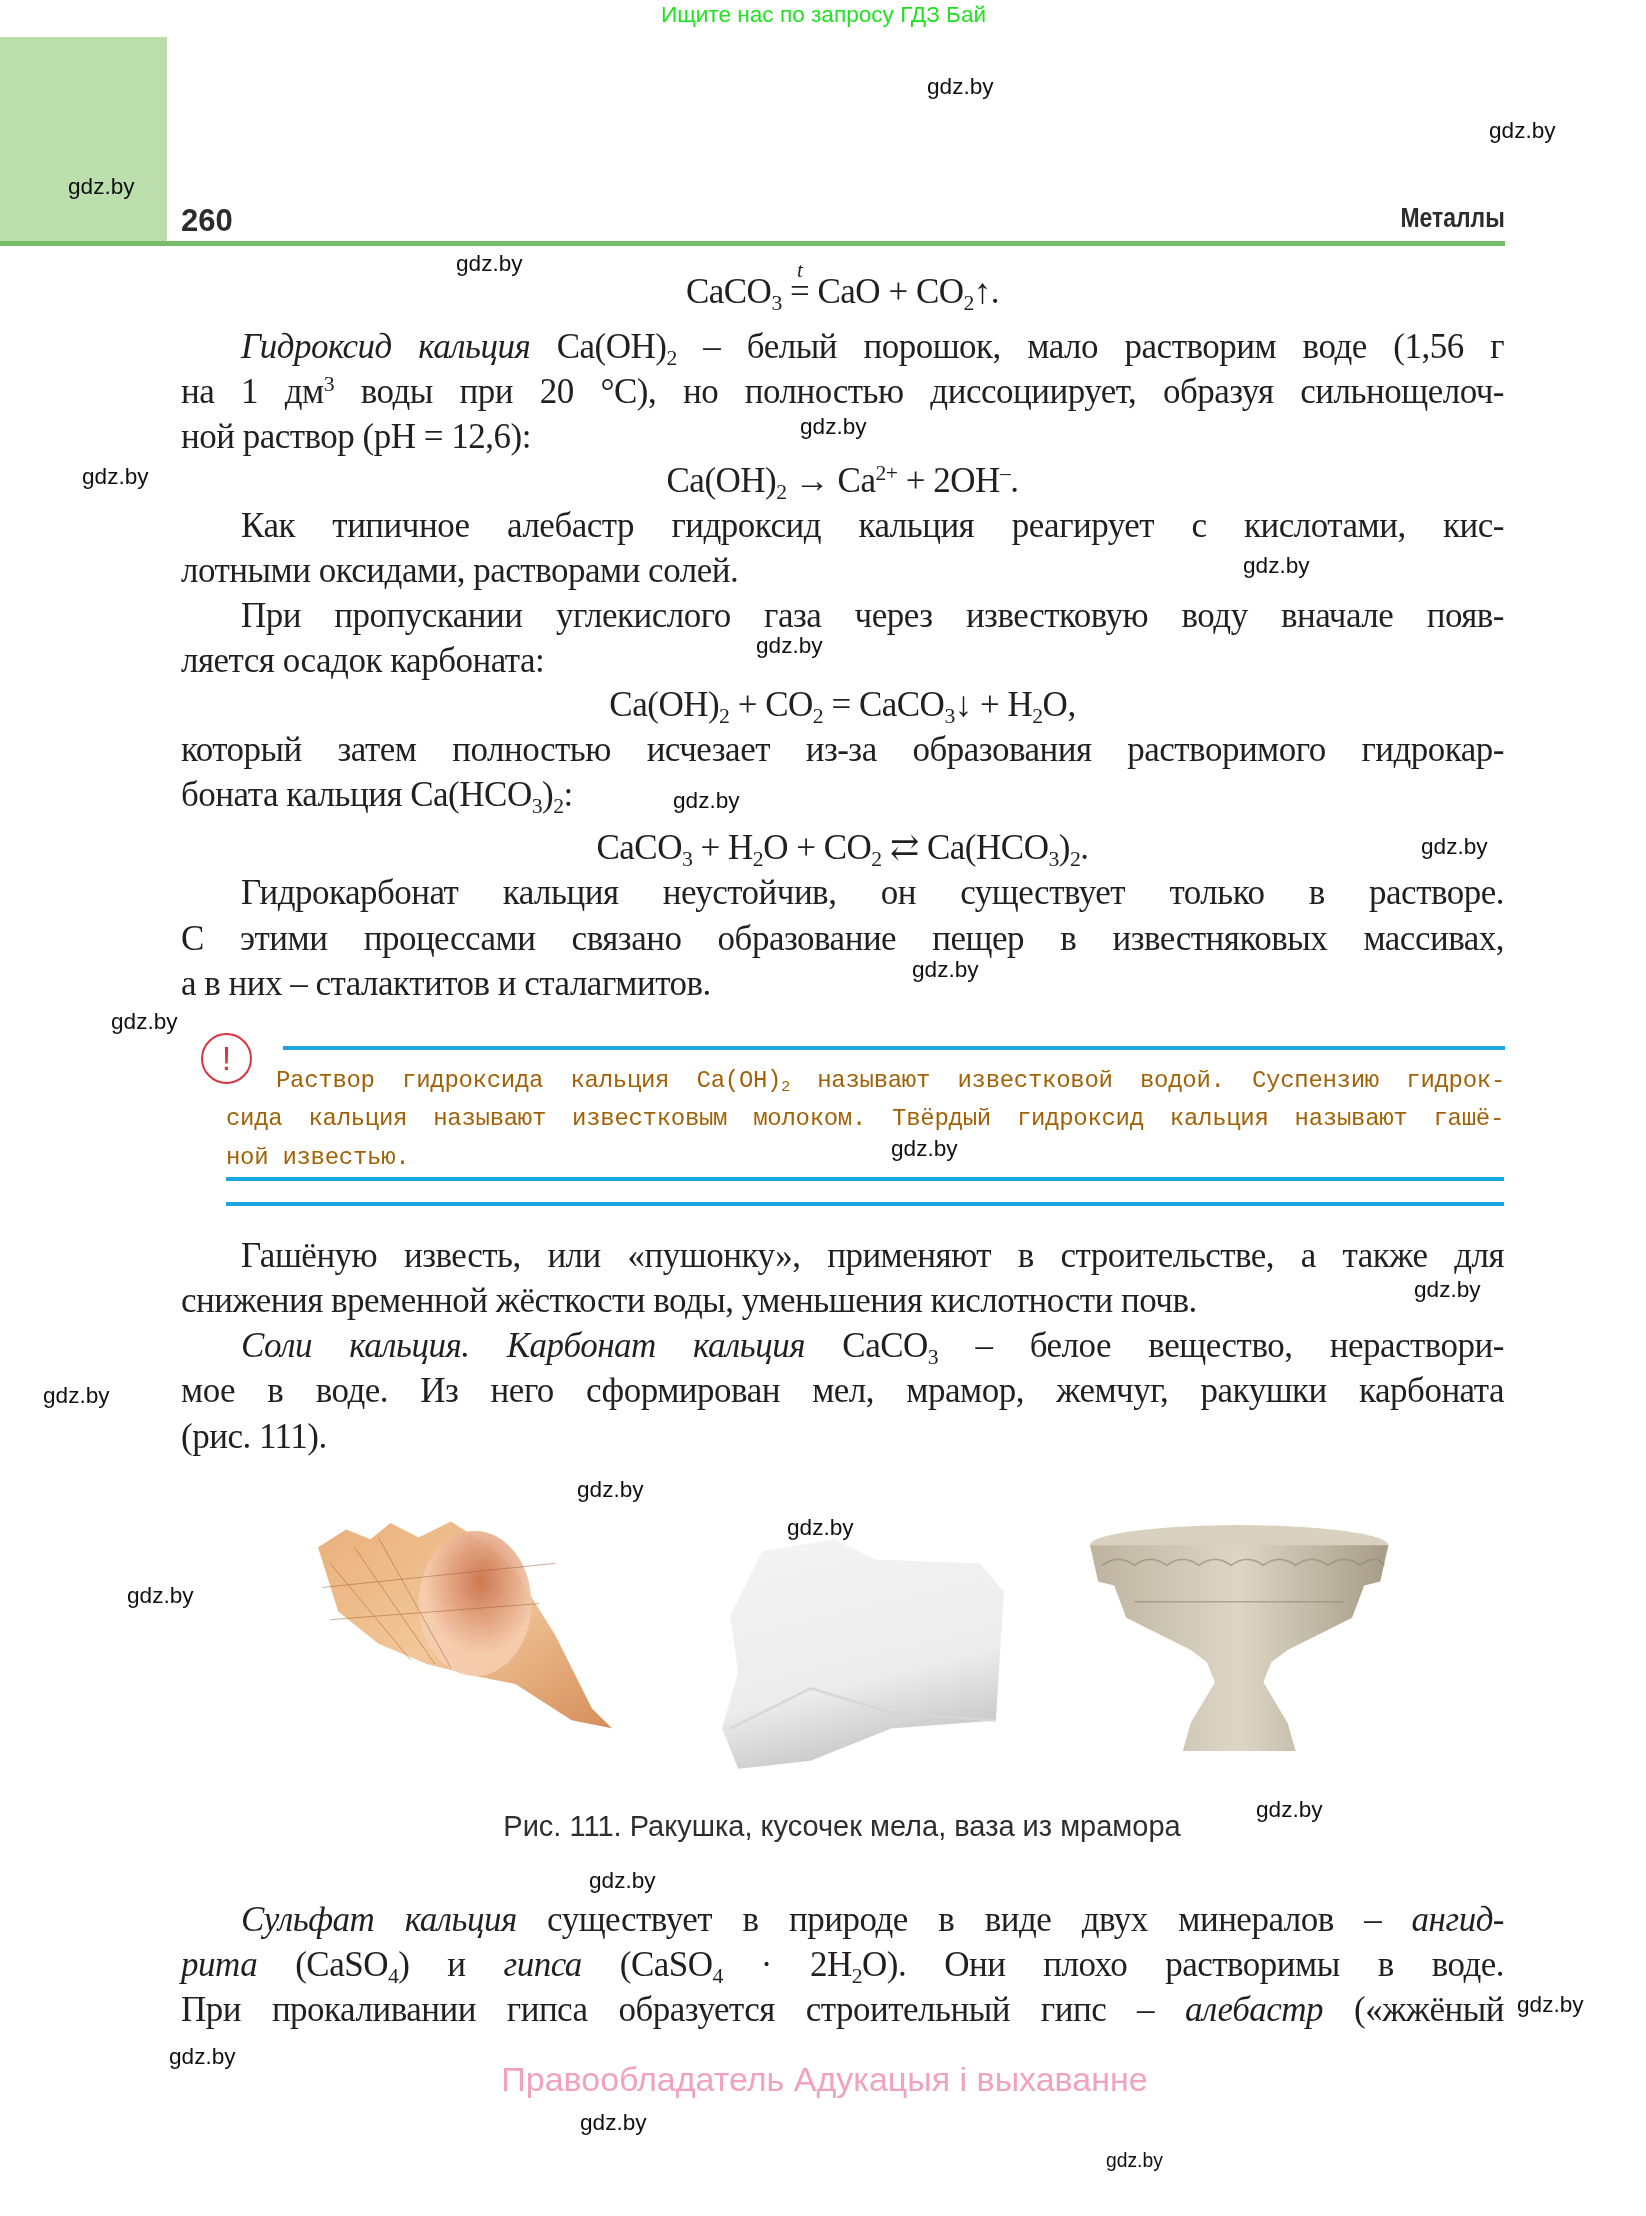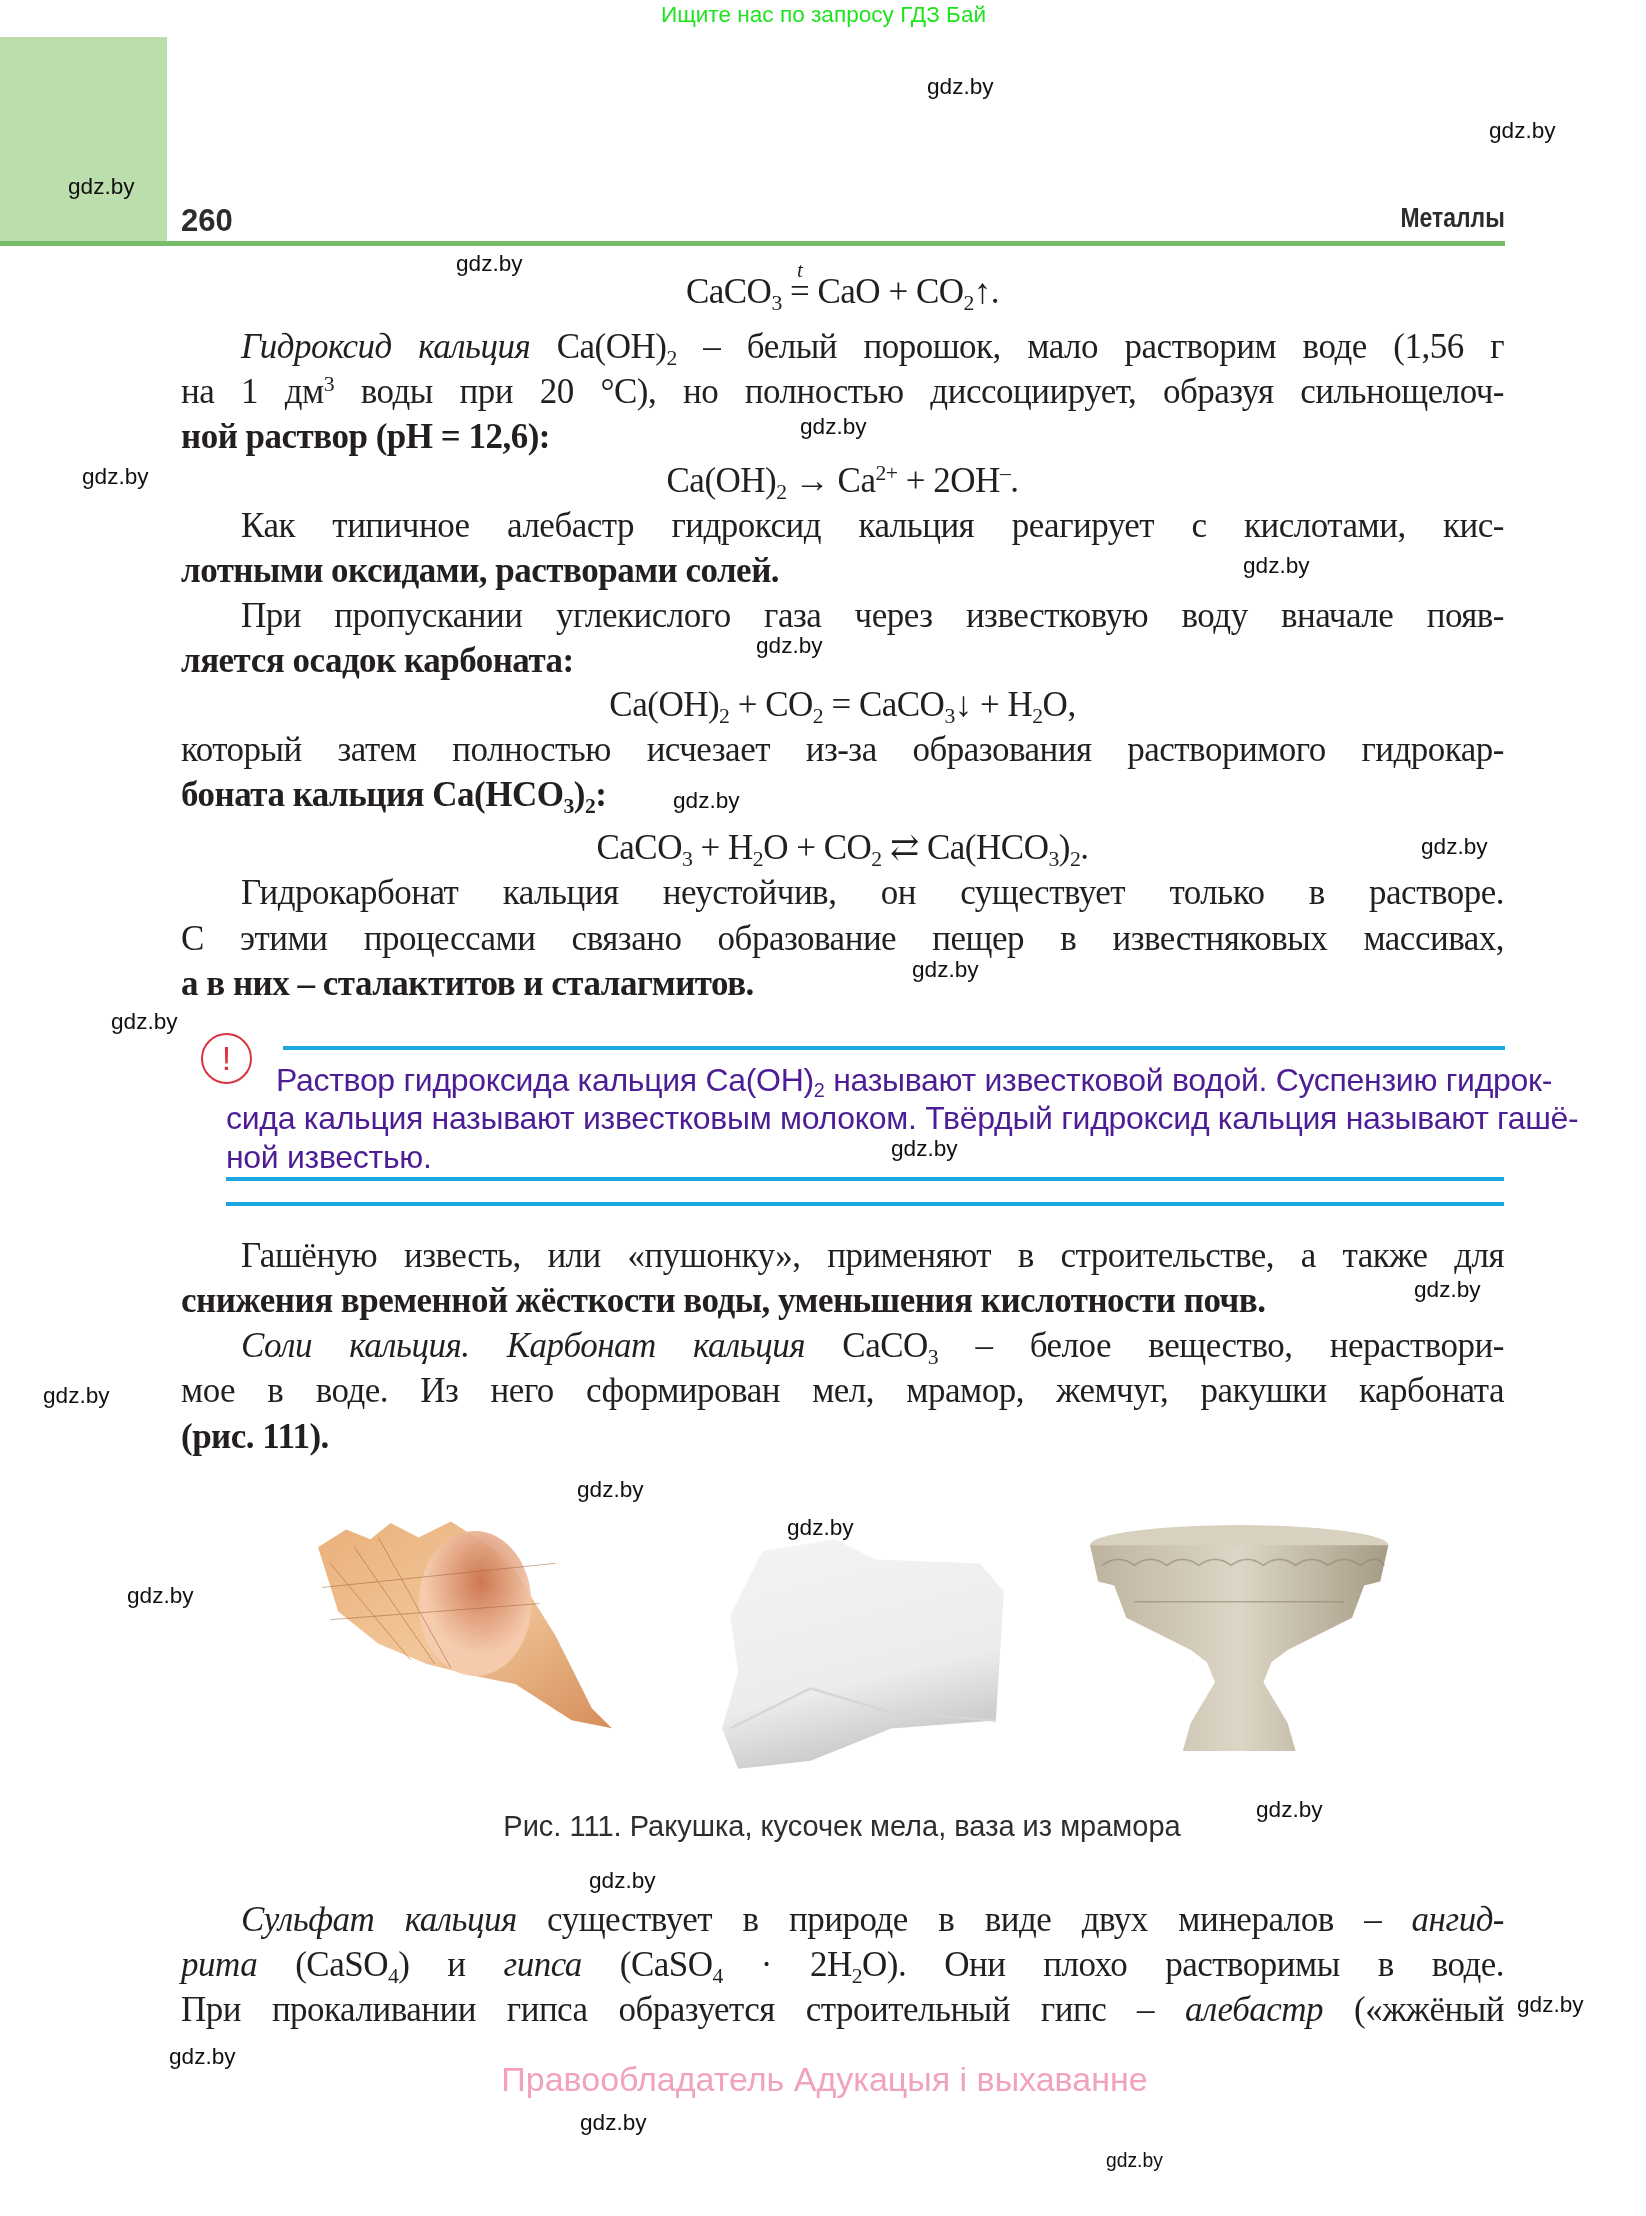--- a/index.html
+++ b/index.html
@@ -25,32 +25,32 @@
     font-weight: bold; font-size: 27px; color: #2c2c2c; transform: scaleX(0.85); transform-origin: right center;
   }
   .wm {
     font-family: "Liberation Sans", "DejaVu Sans", sans-serif;
     font-size: 22.6px; color: #111; white-space: nowrap;
   }
   .line {
     left: 181px; width: 1323px; white-space: nowrap; font-size: 35px; line-height: 45px;
     text-align: justify; text-align-last: justify; letter-spacing: -0.5px;
   }
-  .line.left { text-align: left; text-align-last: left; font-weight: bold; }
+  .line.left { text-align: left; text-align-last: left; }
   .line.indent { padding-left: 60px; width: 1263px; }
   .line.center { text-align: right; text-align-last: center; }
   .line i { font-style: italic; }
   sub { font-size: 0.62em; vertical-align: -0.3em; line-height: 0; }
   sup { font-size: 0.62em; vertical-align: 0.55em; line-height: 0; }
   .eq-over { position: relative; display: inline-block; }
   .eq-over .t { position: absolute; left: 50%; top: -21px; transform: translateX(-50%); font-size: 21px; font-style: italic; }
   .callout-line { height: 4px; background: #1aa6e0; }
   .callout-text {
-    left: 276px; width: 1229px; font-family: Liberation Sans, sans-serif;
-    font-size: 32px; line-height: 39px; color: #4c1d95; white-space: nowrap;
+    left: 276px; width: 1229px; font-family: Liberation Mono, monospace;
+    font-size: 24px; line-height: 39px; color: #a16207; white-space: nowrap;
     text-align: justify; text-align-last: justify; letter-spacing: -0.3px;
   }
   .callout-text.cont { left: 226px; width: 1278px; }
   .callout-text.last { text-align: left; text-align-last: left; }
   .warn-icon {
     left: 201px; top: 1033px; width: 47px; height: 47px; border: 2.4px solid #d9343f; border-radius: 50%;
     color: #d9343f; font-family: "Liberation Sans", "DejaVu Sans", sans-serif; font-size: 34px;
     line-height: 47px; text-align: center;
   }
   .figure-img { border-radius: 4.8px; }

